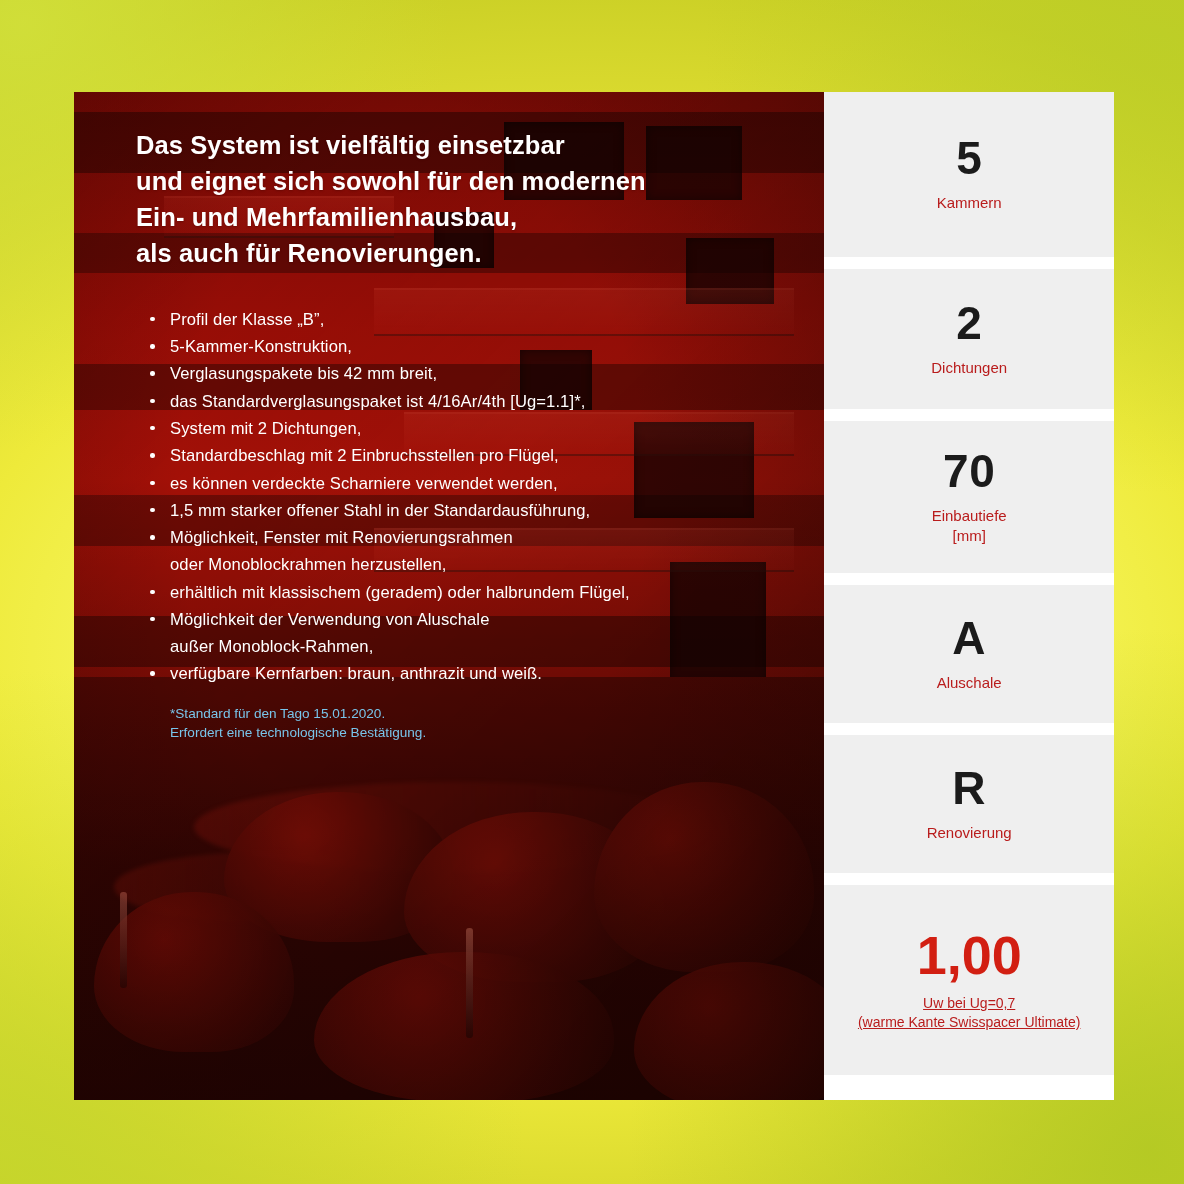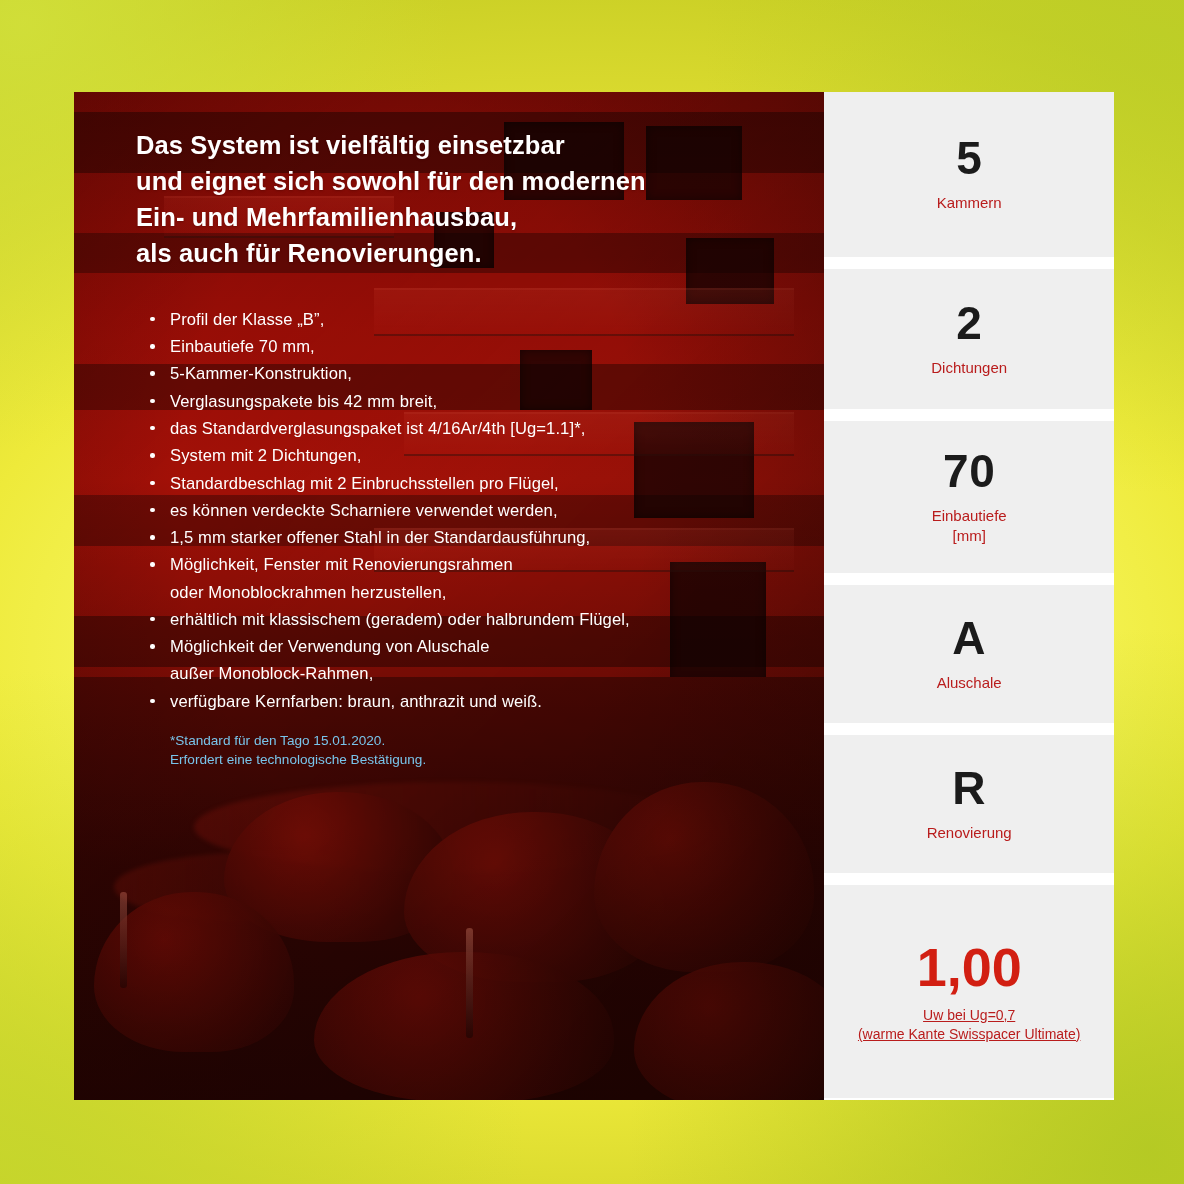--- a/index.html
+++ b/index.html
@@ -217,21 +217,21 @@
   .spec-label.small {
     font-size: 14px;
     text-decoration: underline;
   }
 
   .s-1 { height: 165px; }
   .s-2 { height: 140px; }
   .s-3 { height: 152px; }
   .s-4 { height: 138px; }
   .s-5 { height: 138px; }
-  .s-6 { height: 213px; }
+  .s-6 { height: 190px; }
 </style>
 </head>
 <body>
 
 <div id="page">
 
   <div id="card">
 
     <div id="left-panel">
 
@@ -279,21 +279,20 @@
 
         <h1 id="headline">
           <span class="hl-line">Das System ist vielfältig einsetzbar</span>
           <span class="hl-line">und eignet sich sowohl für den modernen</span>
           <span class="hl-line">Ein- und Mehrfamilienhausbau,</span>
           <span class="hl-line">als auch für Renovierungen.</span>
         </h1>
 
         <ul id="bullets">
           <li data-bulleted="true">Profil der Klasse „B”,</li>
-          <li data-bulleted="true">Einbautiefe 70 mm,</li>
           <li data-bulleted="true">5-Kammer-Konstruktion,</li>
           <li data-bulleted="true">Verglasungspakete bis 42 mm breit,</li>
           <li data-bulleted="true">das Standardverglasungspaket ist 4/16Ar/4th [Ug=1.1]*,</li>
           <li data-bulleted="true">System mit 2 Dichtungen,</li>
           <li data-bulleted="true">Standardbeschlag mit 2 Einbruchsstellen pro Flügel,</li>
           <li data-bulleted="true">es können verdeckte Scharniere verwendet werden,</li>
           <li data-bulleted="true">1,5 mm starker offener Stahl in der Standardausführung,</li>
           <li data-bulleted="true">Möglichkeit, Fenster mit Renovierungsrahmen
 oder Monoblockrahmen herzustellen,</li>
           <li data-bulleted="true">erhältlich mit klassischem (geradem) oder halbrundem Flügel,</li>

